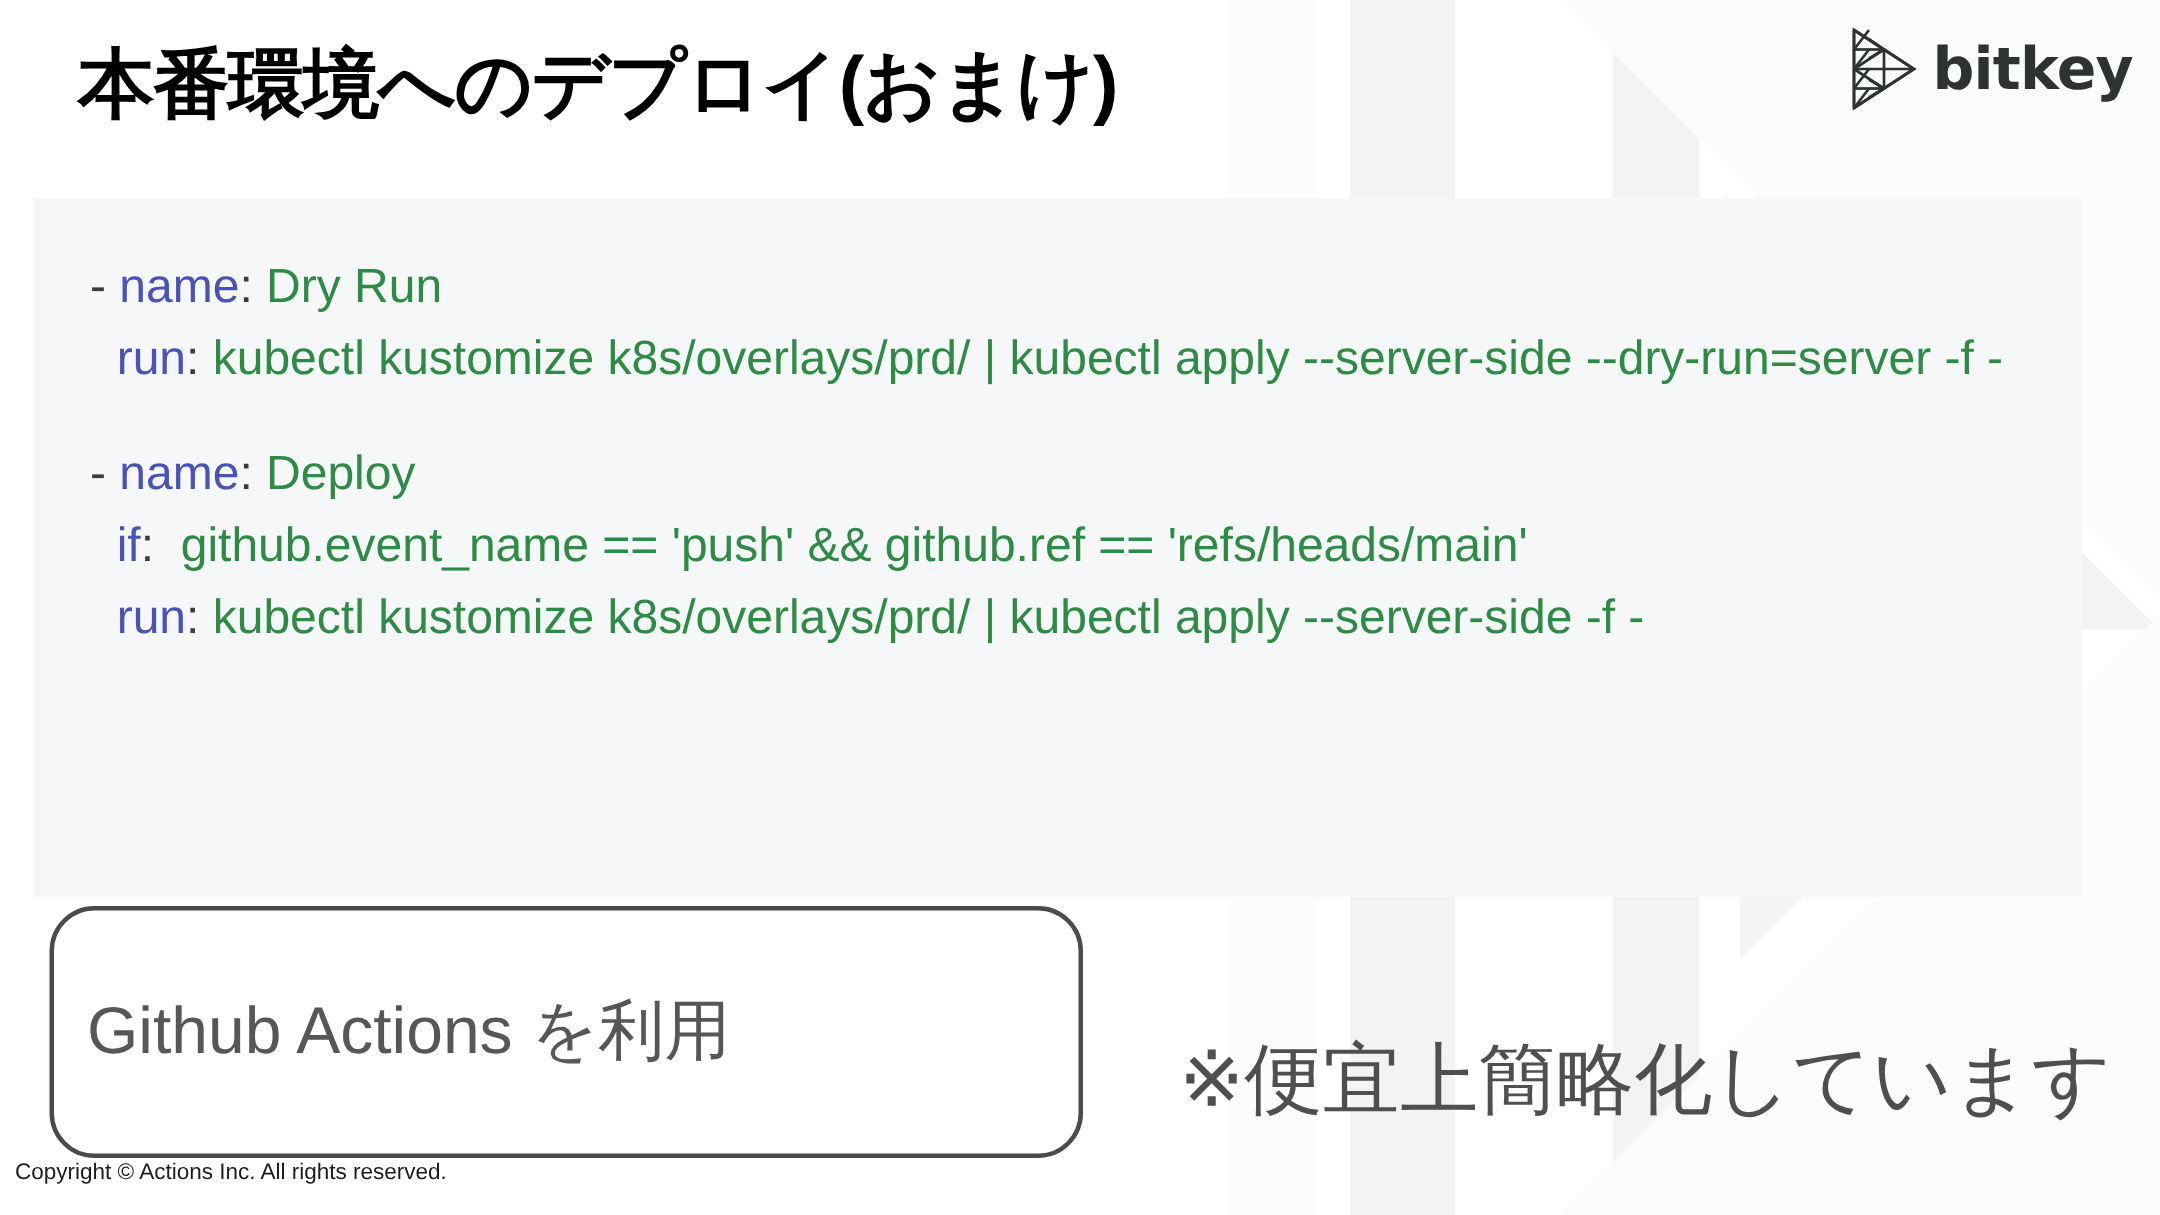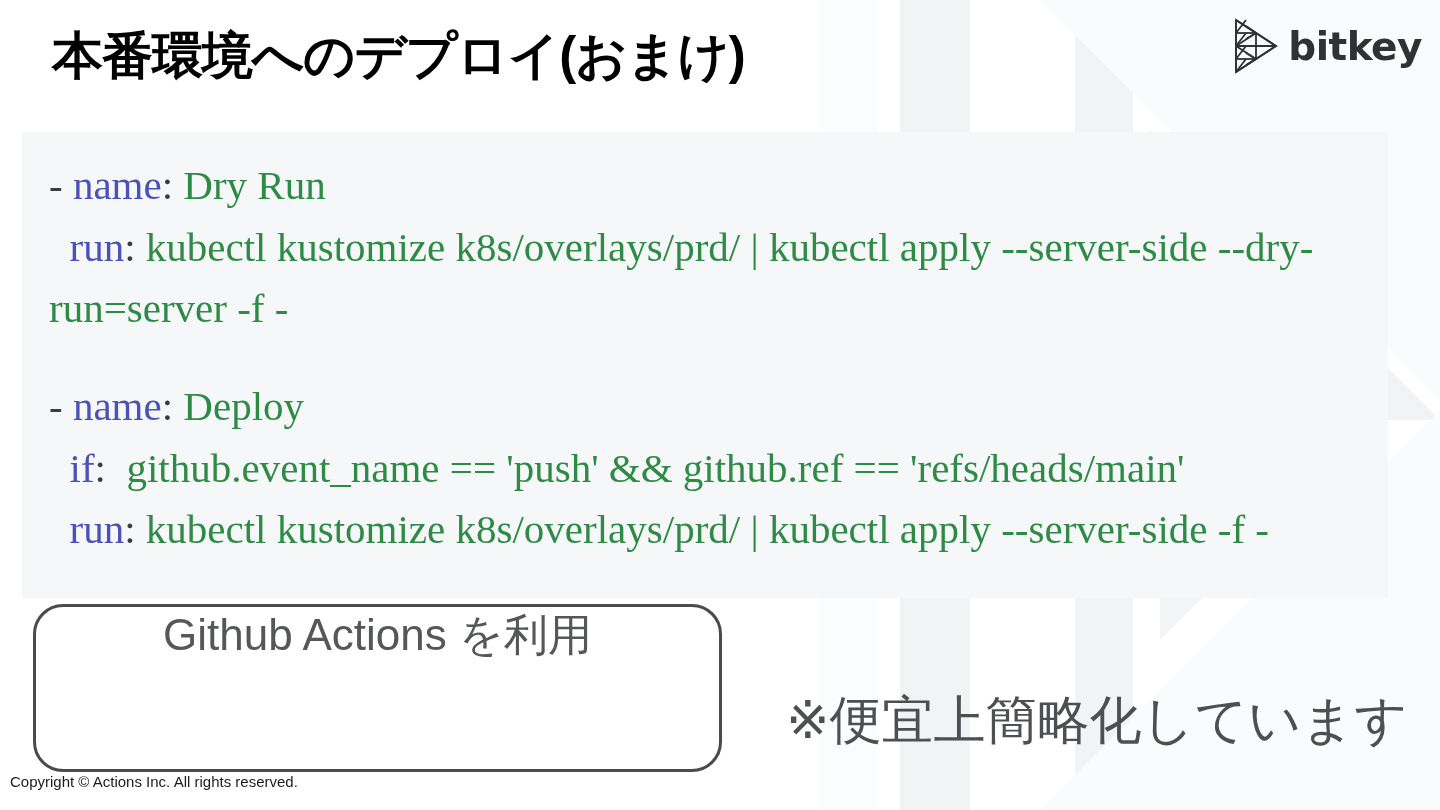--- a/index.html
+++ b/index.html
@@ -67,46 +67,46 @@
     top: 132px;
     width: 1366px;
     height: 466px;
     background: #f5f7f9;
     box-sizing: border-box;
     padding: 18px 22px 10px 22px;
     z-index: 3;
     overflow: hidden;
   }
   #code-text {
-    font-family: Liberation Serif, serif;
-    font-size: 41px;
+    font-family: Liberation Sans, sans-serif;
+    font-size: 32px;
     line-height: 1.50;
     white-space: pre-wrap;
     word-break: break-word;
     color: #2e8b45;
-    margin: 5px;
+    margin: 16px;
   }
   #code-text .k   { color: #4a52b8; }   
   #code-text .p   { color: #3b3b3b; }   
   #code-text .v   { color: #2e8b45; }   
   #code-text .blank { display: block; height: 0.9em; }
 
   
   #callout {
     position: absolute;
     left: 33px;
     top: 604px;
     width: 689px;
     height: 168px;
     border: 3px solid #4b4b4b;
     border-radius: 30px;
     background: rgba(255,255,255,0.0);
     box-sizing: border-box;
     display: flex;
-    flex-direction: row;
+    flex-direction: column;
     justify-content: center;
     padding: 0 22px;
     z-index: 6;
   }
   #callout .line {
     font-size: 44px;
     color: #555759;
     line-height: 1.28;
     letter-spacing: 0px;
     white-space: nowrap;

